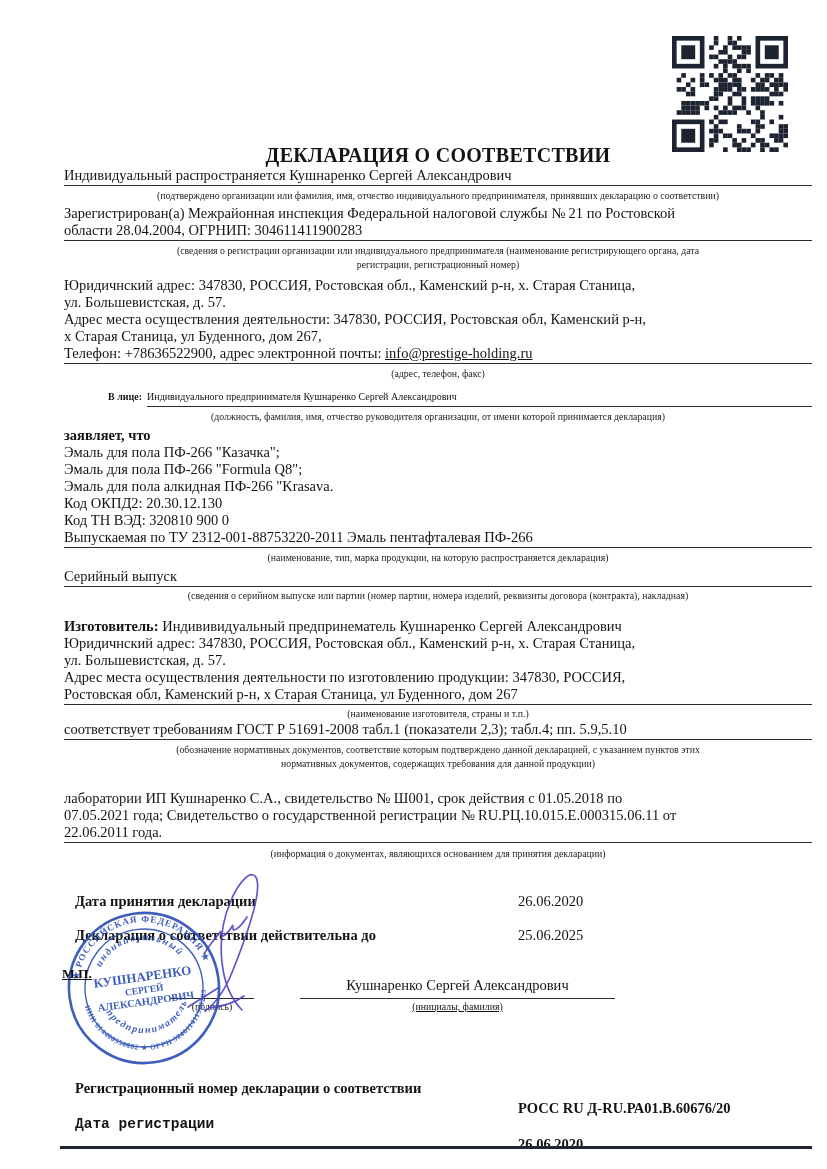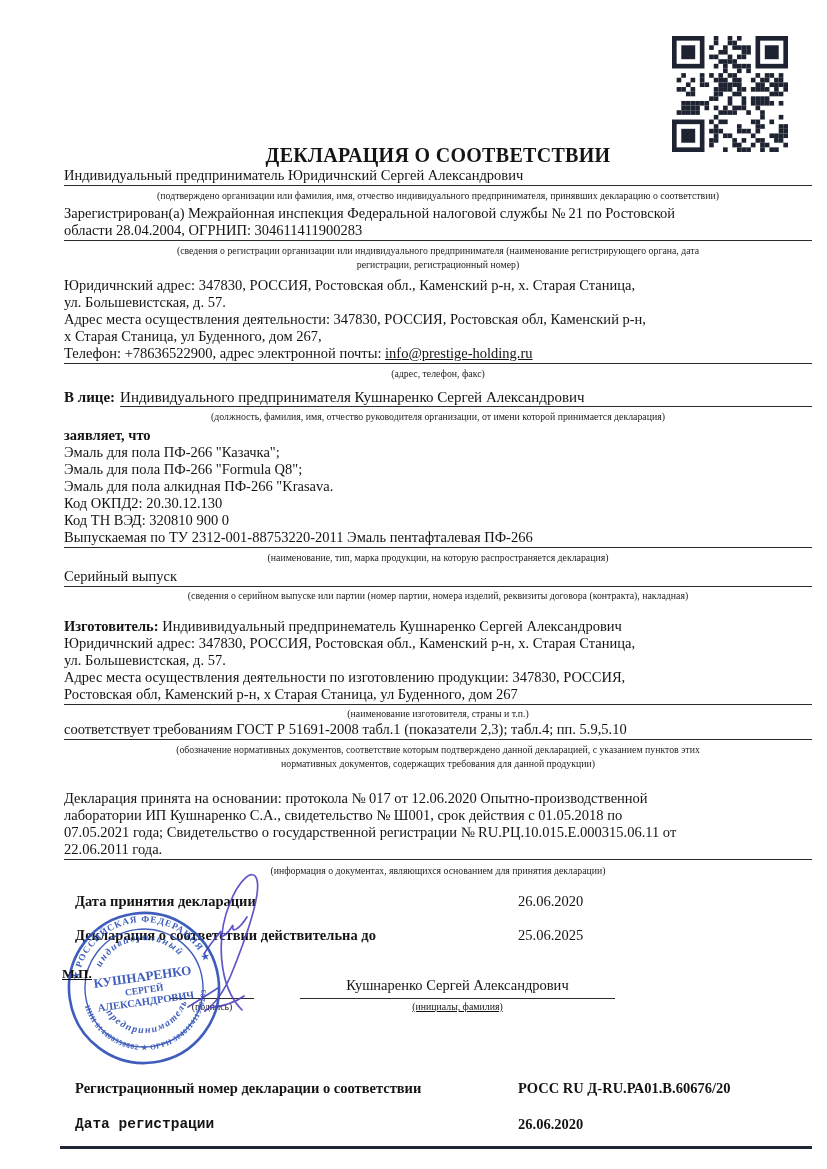--- a/index.html
+++ b/index.html
@@ -1,33 +1,33 @@
 <!DOCTYPE html>
 <html><head>
 <meta charset="utf-8">
 <style>
   html,body{margin:0;padding:0;background:#e8e8e8;}
   .page{position:relative;width:827px;height:1169px;margin:0 auto;background:#ffffff;
         font-family:"Liberation Serif","DejaVu Serif",serif;color:#141414;overflow:hidden;}
   .doc{position:absolute;left:64px;top:146px;width:748px;}
   .title{font-size:20px;font-weight:bold;text-align:center;line-height:18px;margin-bottom:3px;letter-spacing:.3px;}
   .line{font-size:14.5px;line-height:17px;}
-  .row18{font-size:15px;line-height:18px;}
+  .row18{font-size:10px;line-height:18px;margin-left:44px;}
   .ul{border-bottom:1.4px solid #2b2b2b;padding-bottom:1px;}
   .cap{font-size:9.8px;line-height:14px;text-align:center;color:#1c1c1c;}
   .m-a{margin:3px 0 2px;} .m-b{margin:3px 0 5px;} .m-c{margin:3px 0 7px;}
   .m-d{margin:3px 0 3px;} .m-e{margin:2px 0 0;} .m-f{margin:4px 0 0;}
   .bold{font-weight:bold;}
   .flexrow{display:flex;}
   .flexrow .val{flex:1;border-bottom:1.4px solid #2b2b2b;margin-left:5px;}
   .spacer15{height:15px;} .spacer16{height:16px;}
   .email{color:inherit;text-decoration:underline;}
   .absrow{position:absolute;left:75px;font-size:14.5px;line-height:17px;}
   .absval{position:absolute;left:518px;font-size:14.5px;line-height:17px;}
-  .regval{font-weight:bold;}
+  .regval{font-weight:bold;margin-top:20px;}
   .mp{position:absolute;left:62px;top:966px;font-size:13.5px;font-weight:bold;z-index:5;color:#111;text-decoration:underline;}
   .sigline{position:absolute;border-top:1.4px solid #2b2b2b;}
   .sigcap{position:absolute;font-size:9.8px;text-align:center;}
   .signame{position:absolute;font-size:14.5px;text-align:center;}
   .bottomrule{position:absolute;left:60px;top:1146px;width:752px;height:3px;background:#202633;}
   .qr{position:absolute;left:672px;top:36px;z-index:2;}
   .stamp{position:absolute;left:64px;top:908px;z-index:3;opacity:.92;}
   .sig{position:absolute;left:150px;top:858px;z-index:6;}
 </style>
 </head>
@@ -236,21 +236,21 @@
       <rect x="88.16" y="4.64" width="23.2" height="23.2" fill="#fff"></rect>
       <rect x="92.8" y="9.28" width="13.919999999999998" height="13.919999999999998" fill="#1d2330"></rect>
       <rect x="0" y="83.52" width="32.48" height="32.48" fill="#1d2330"></rect>
       <rect x="4.64" y="88.16" width="23.2" height="23.2" fill="#fff"></rect>
       <rect x="9.28" y="92.8" width="13.919999999999998" height="13.919999999999998" fill="#1d2330"></rect>
     </svg>
 
   <div class="doc">
     <div class="title">ДЕКЛАРАЦИЯ О СООТВЕТСТВИИ</div>
 
-    <div class="line ul">Индивидуальный предприниматель Юридичнский Сергей Александрович</div>
+    <div class="line ul">Индивидуальный распространяется Кушнаренко Сергей Александрович</div>
     <div class="cap m-a">(подтверждено организации или фамилия, имя, отчество индивидуального предпринимателя, принявших декларацию о соответствии)</div>
 
     <div class="ul">
       <div class="line">Зарегистрирован(а) Межрайонная инспекция Федеральной налоговой службы № 21 по Ростовской</div>
       <div class="line">области 28.04.2004, ОГРНИП: 304611411900283</div>
     </div>
     <div class="m-b">
       <div class="cap">(сведения о регистрации организации или индивидуального предпринимателя (наименование регистрирующего органа, дата</div>
       <div class="cap">регистрации, регистрационный номер)</div>
     </div>
@@ -297,21 +297,20 @@
 
     <div class="line ul">соответствует требованиям ГОСТ Р 51691-2008 табл.1 (показатели 2,3); табл.4; пп. 5.9,5.10</div>
     <div class="m-d">
       <div class="cap">(обозначение нормативных документов, соответствие которым подтверждено данной декларацией, с указанием пунктов этих</div>
       <div class="cap">нормативных документов, содержащих требования для данной продукции)</div>
     </div>
 
     <div class="spacer16"></div>
 
     <div class="ul">
-      <div class="line">Декларация принята на основании: протокола № 017 от 12.06.2020 Опытно-производственной</div>
       <div class="line">лаборатории ИП Кушнаренко С.А., свидетельство № Ш001, срок действия с 01.05.2018 по</div>
       <div class="line">07.05.2021 года; Свидетельство о государственной регистрации № RU.РЦ.10.015.Е.000315.06.11 от</div>
       <div class="line">22.06.2011 года.</div>
     </div>
     <div class="cap m-f">(информация о документах, являющихся основанием для принятия декларации)</div>
   </div>
 
   <div class="absrow bold" style="top:893px;">Дата принятия декларации</div>
   <div class="absval" style="top:893px;">26.06.2020</div>
   <div class="absrow bold" style="top:927px;">Декларация о соответствии действительна до</div>

